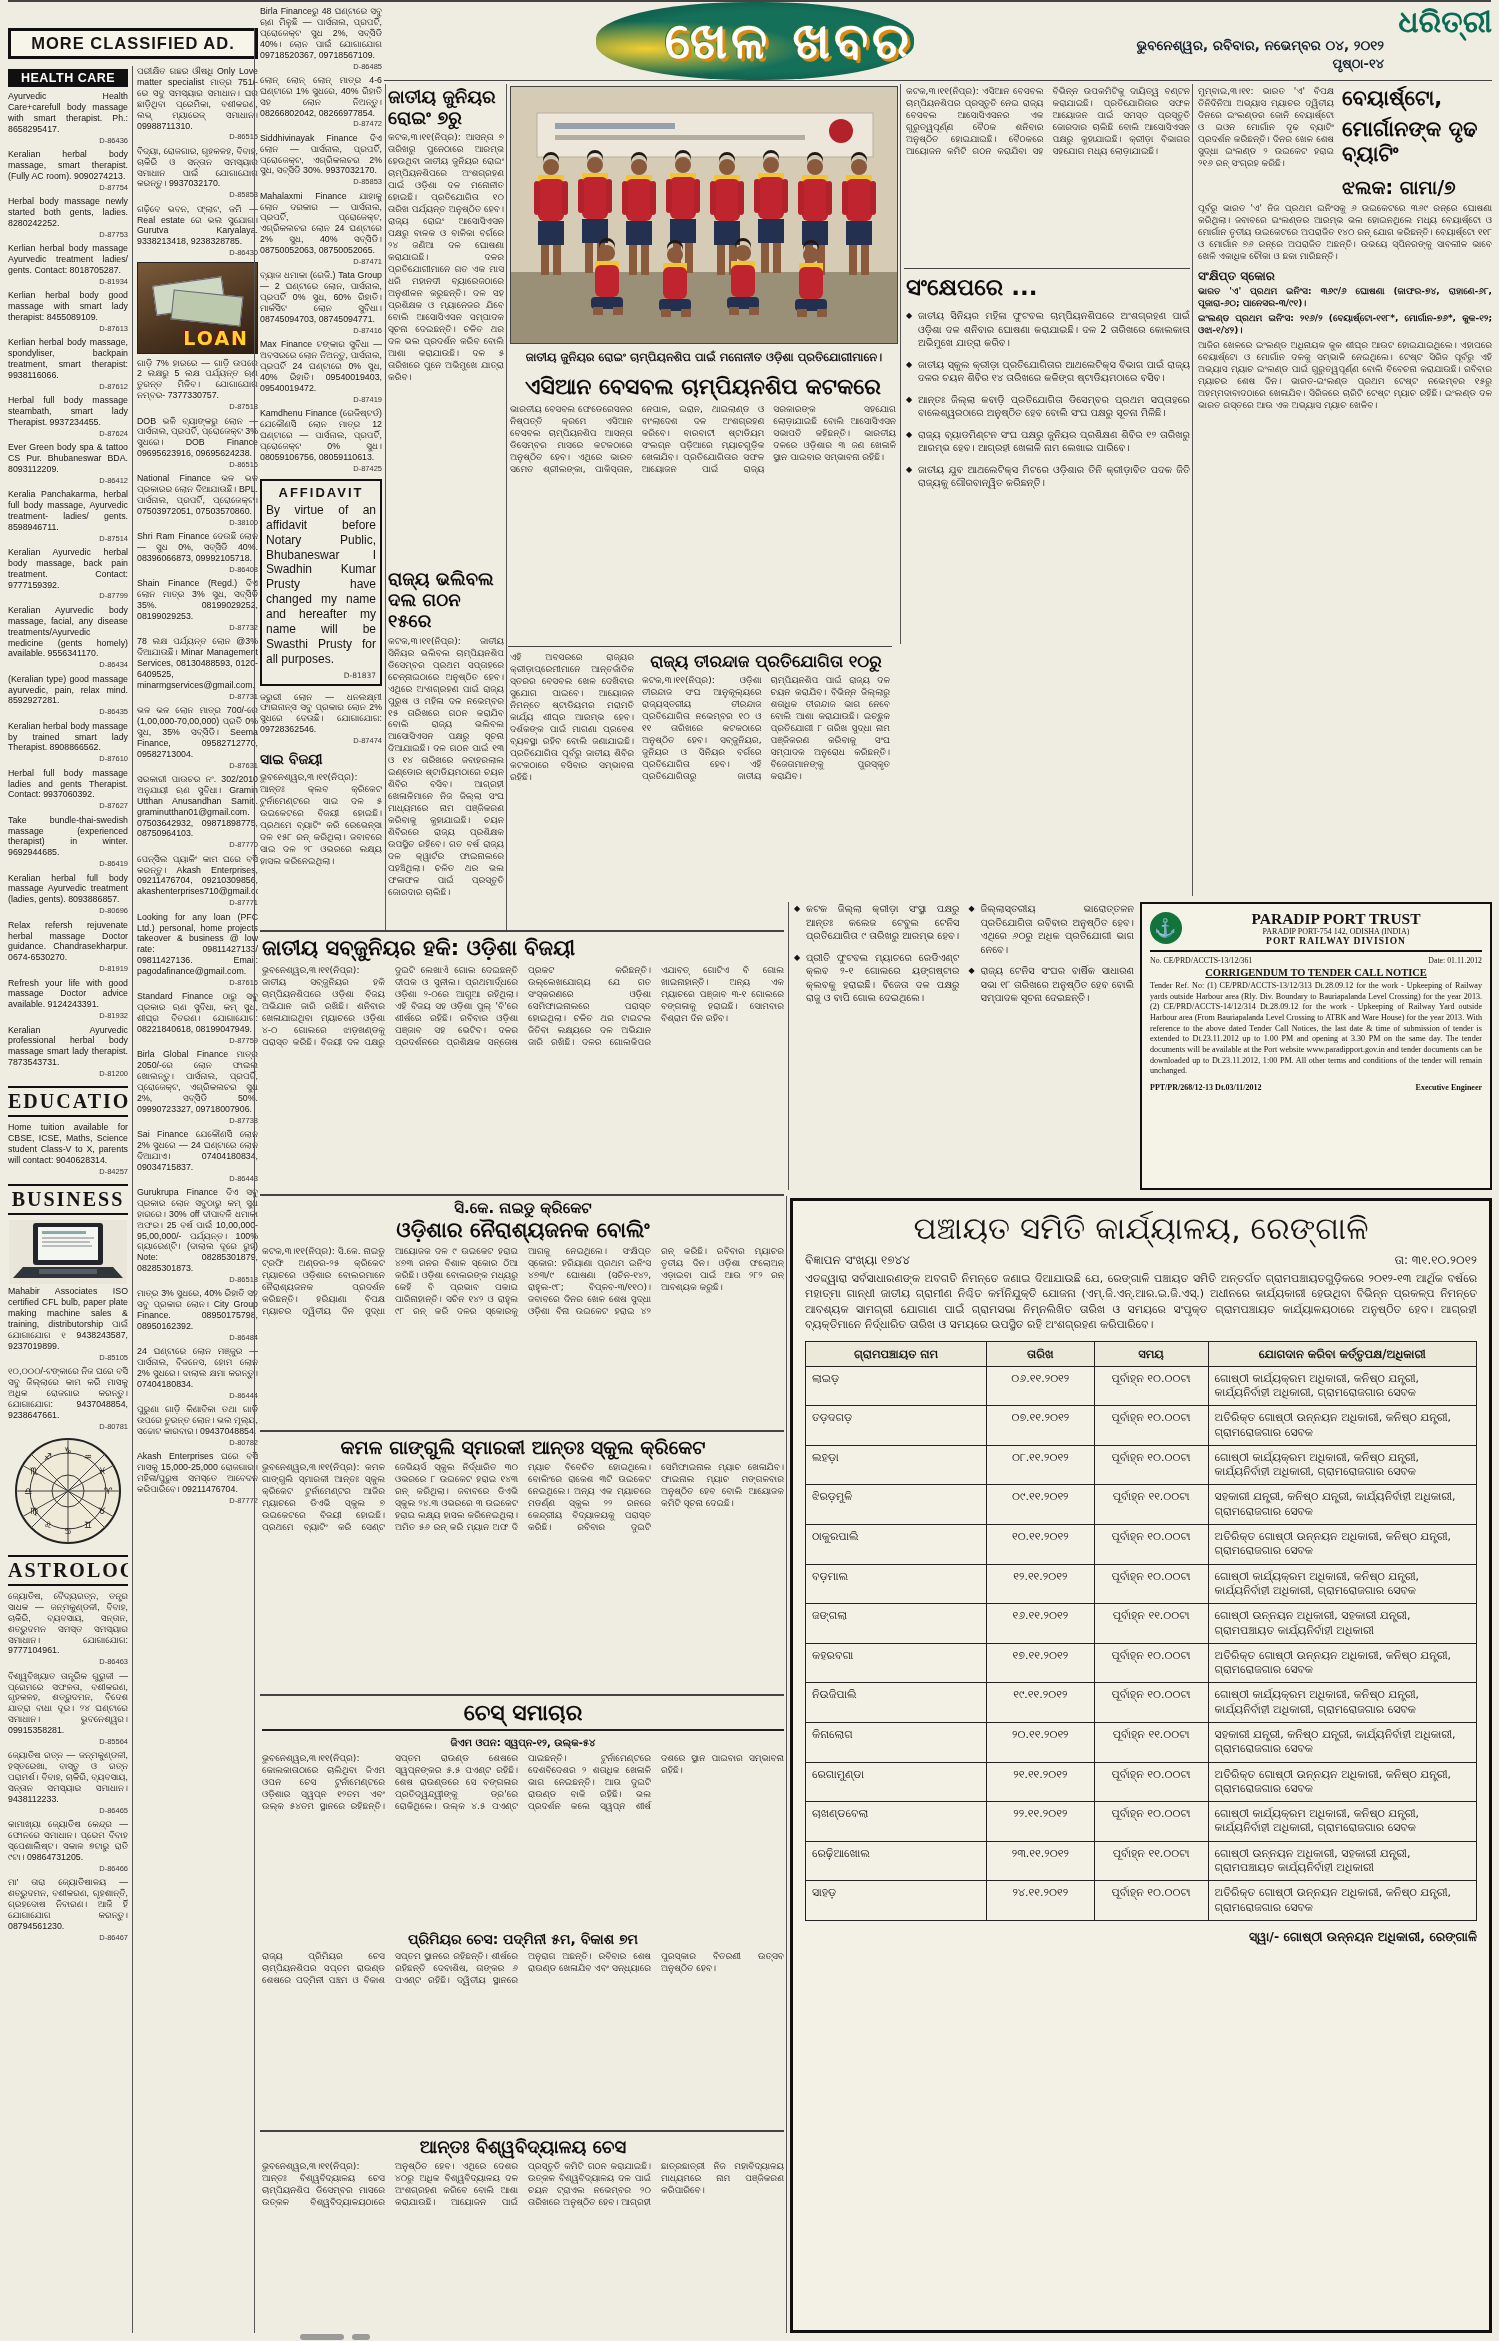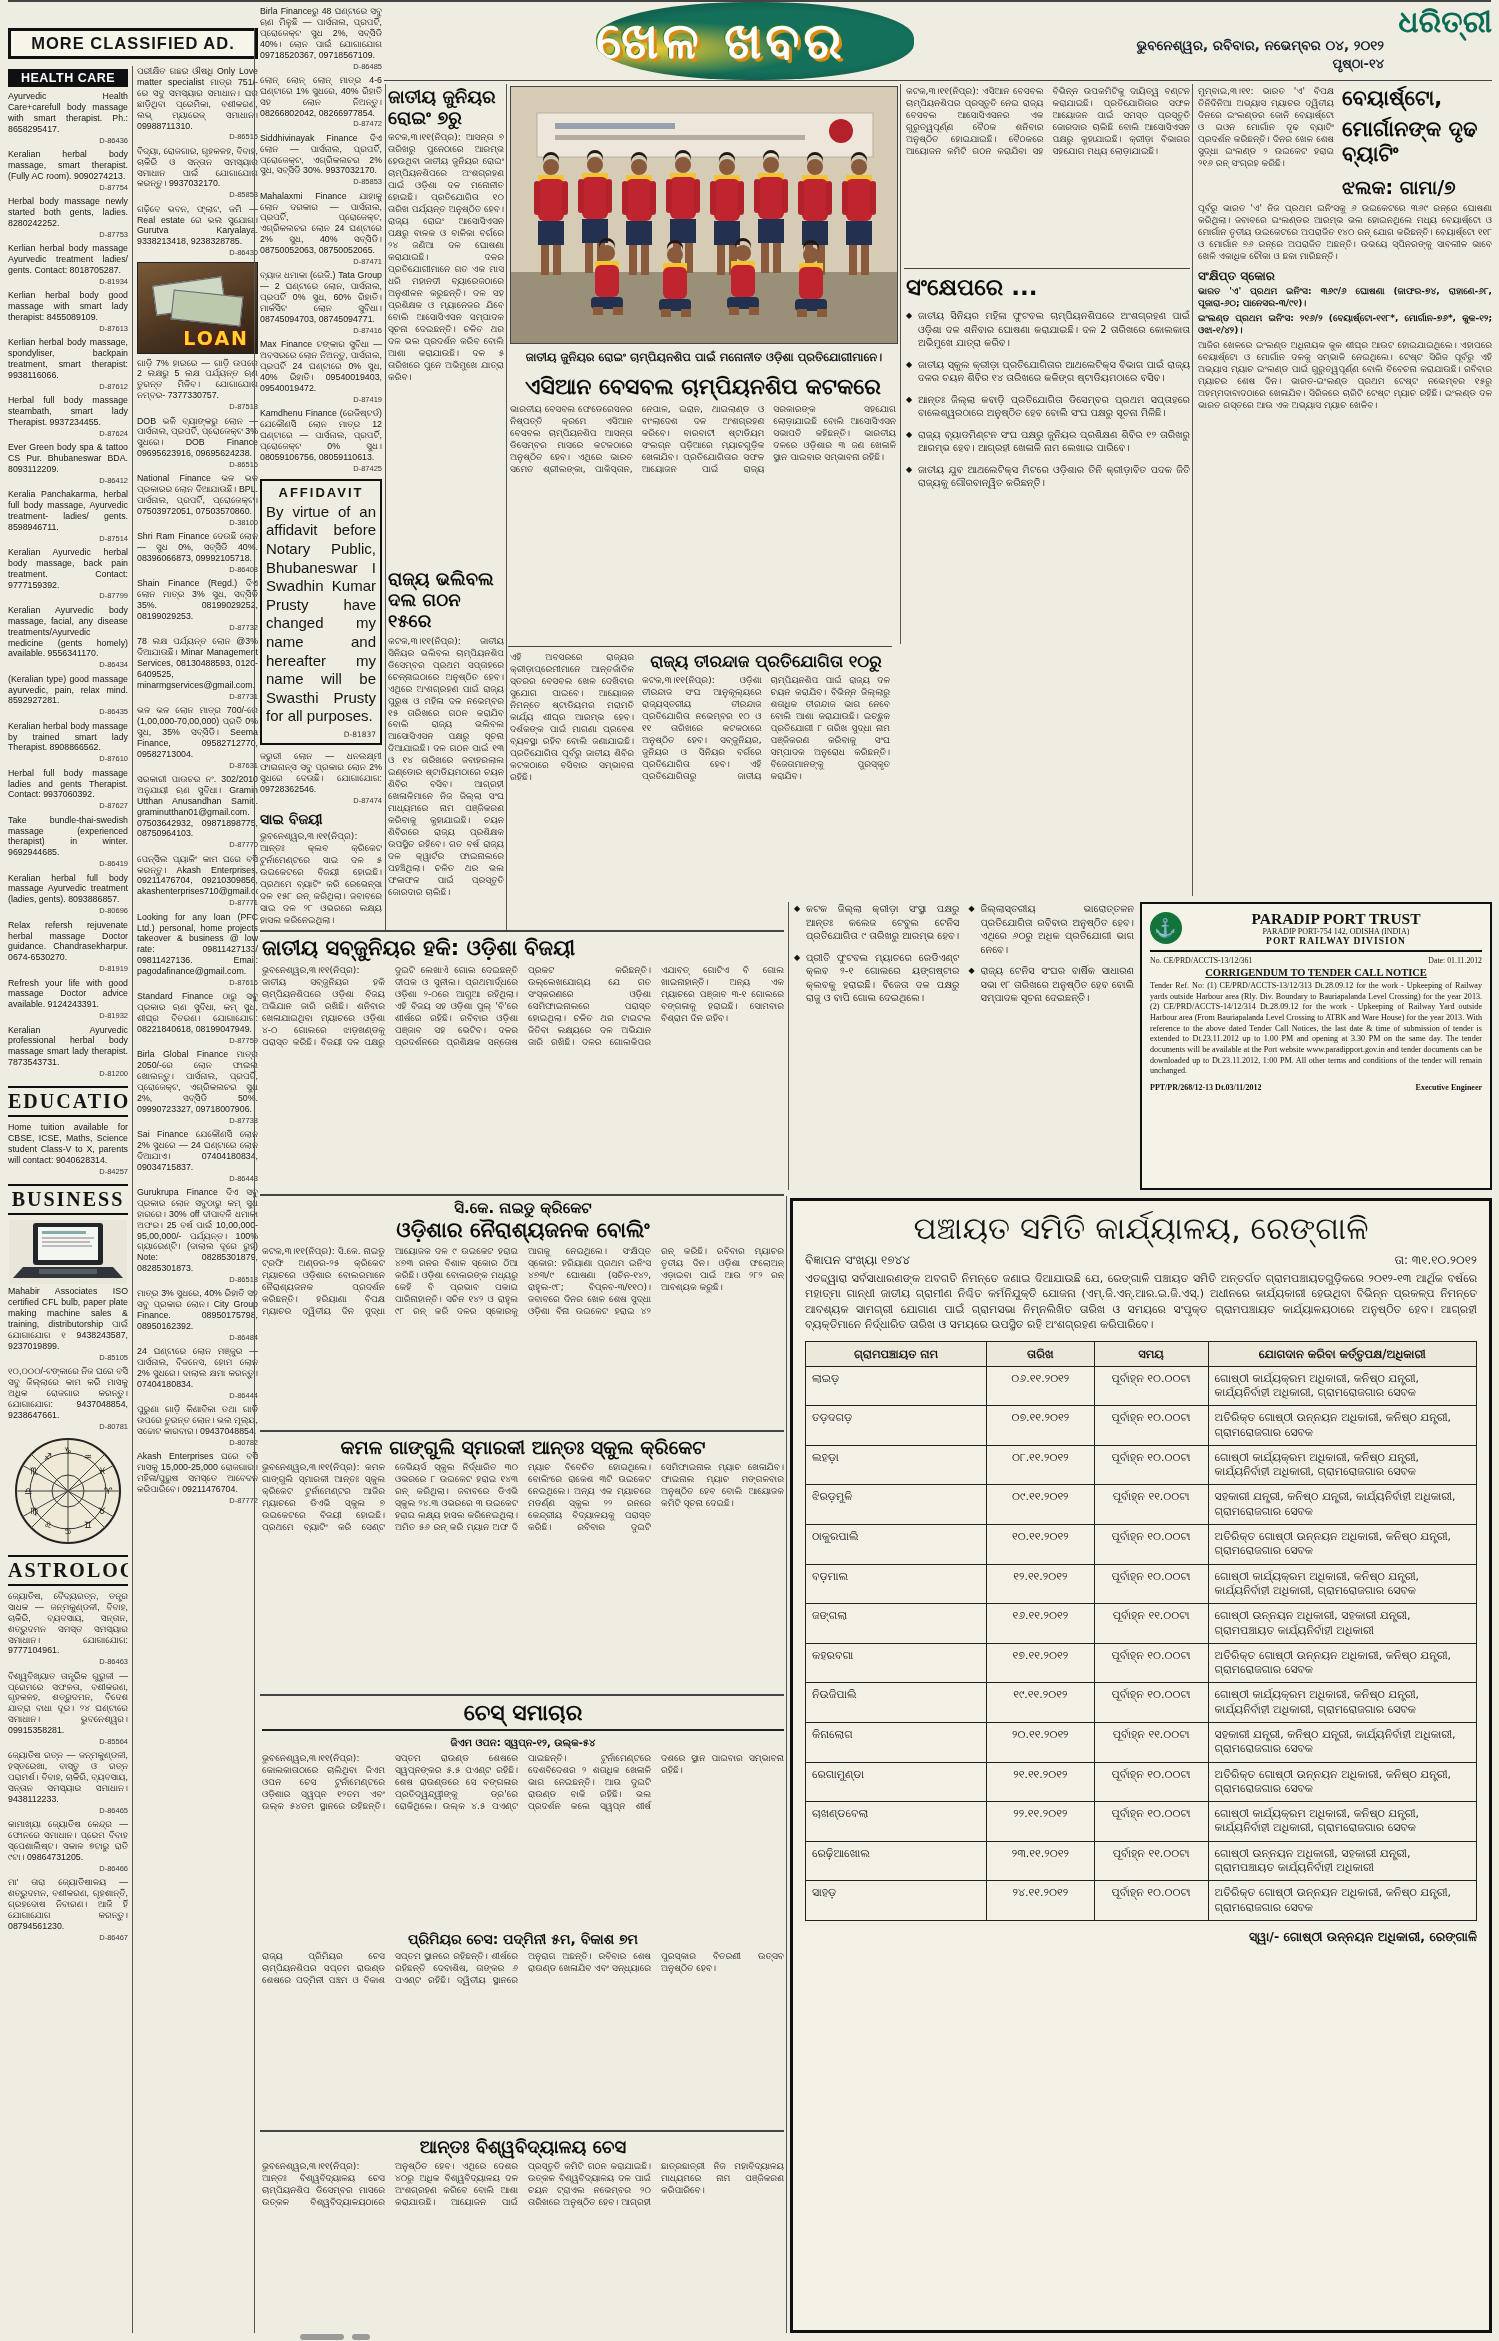--- a/index.html
+++ b/index.html
@@ -3,21 +3,21 @@
 <meta charset="utf-8">
 <style>
   *{margin:0;padding:0;box-sizing:border-box}
   html,body{background:#777}
   .page{position:relative;width:1499px;height:2341px;margin:0 auto;background:#efece2;
         font-family:"DejaVu Sans",sans-serif;color:#151515;overflow:hidden}
   .abs{position:absolute;overflow:hidden}
   .vrule{background:#555;width:1px}
   .hrule{background:#444;height:2px}
   
-  .mast{display:flex;align-items:center;justify-content:flex-start;border-radius:48%/46%;
+  .mast{display:flex;align-items:center;justify-content:flex-end;border-radius:48%/46%;
         background:radial-gradient(ellipse at 16% 60%,rgba(255,211,48,.95) 0%,rgba(255,211,48,0) 42%),
                    radial-gradient(ellipse at 55% 50%,#15705a 55%,#0a4a3a 100%);}
   .mast-text{font-size:50px;font-weight:bold;color:#fff;letter-spacing:4px;
              text-shadow:3px 3px 0 #d98a12,-1px -1px 0 #2f7d22}
   .paper-name{color:#0b6b55;font-weight:bold;font-size:30px;text-align:right}
   .dateline{text-align:right;font-weight:bold;font-size:13.5px;line-height:1.4;color:#13202c}
   .pgno{font-size:13px}
   
   .cl-header{border:3px solid #101010;text-align:center;font-family:"Liberation Sans",sans-serif;
              font-weight:bold;font-size:16.5px;letter-spacing:1px;padding:3px 0;background:#f7f4ea}
@@ -436,21 +436,21 @@
           <span class="ad-code">D-87419</span>
         </div>
 
         <div class="ad">
           <span>Kamdhenu Finance (ରେଜିଷ୍ଟର୍ଡ) ଯେକୌଣସି ଲୋନ ମାତ୍ର 12 ଘଣ୍ଟାରେ — ପାର୍ସନାଲ, ପ୍ରପର୍ଟି, ପ୍ରୋଜେକ୍ଟ 0% ସୁଧ। 08059106756, 08059110613.</span>
           <span class="ad-code">D-87425</span>
         </div>
       </div>
     <div class="affidavit">
       <h3>AFFIDAVIT</h3>
-      <div class="ad" style="font-size:15px">By virtue of an affidavit before Notary Public, Bhubaneswar I Swadhin Kumar Prusty have changed my name and hereafter my name will be Swasthi Prusty for all purposes.</div>
+      <div class="ad" style="font-size:12px">By virtue of an affidavit before Notary Public, Bhubaneswar I Swadhin Kumar Prusty have changed my name and hereafter my name will be Swasthi Prusty for all purposes.</div>
       <span class="ad-code">D-81837</span>
     </div>
     <div>
 
         <div class="ad">
           <span>ଜରୁରୀ ଲୋନ — ଧନଲକ୍ଷ୍ମୀ ଫାଇନାନ୍ସ ସବୁ ପ୍ରକାର ଲୋନ 2% ସୁଧରେ ଦେଉଛି। ଯୋଗାଯୋଗ: 09728362546.</span>
           <span class="ad-code">D-87474</span>
         </div>
       </div>
     <h3 class="headline" style="font-size:14px;margin-top:6px">ସାଇ ବିଜୟୀ</h3>

